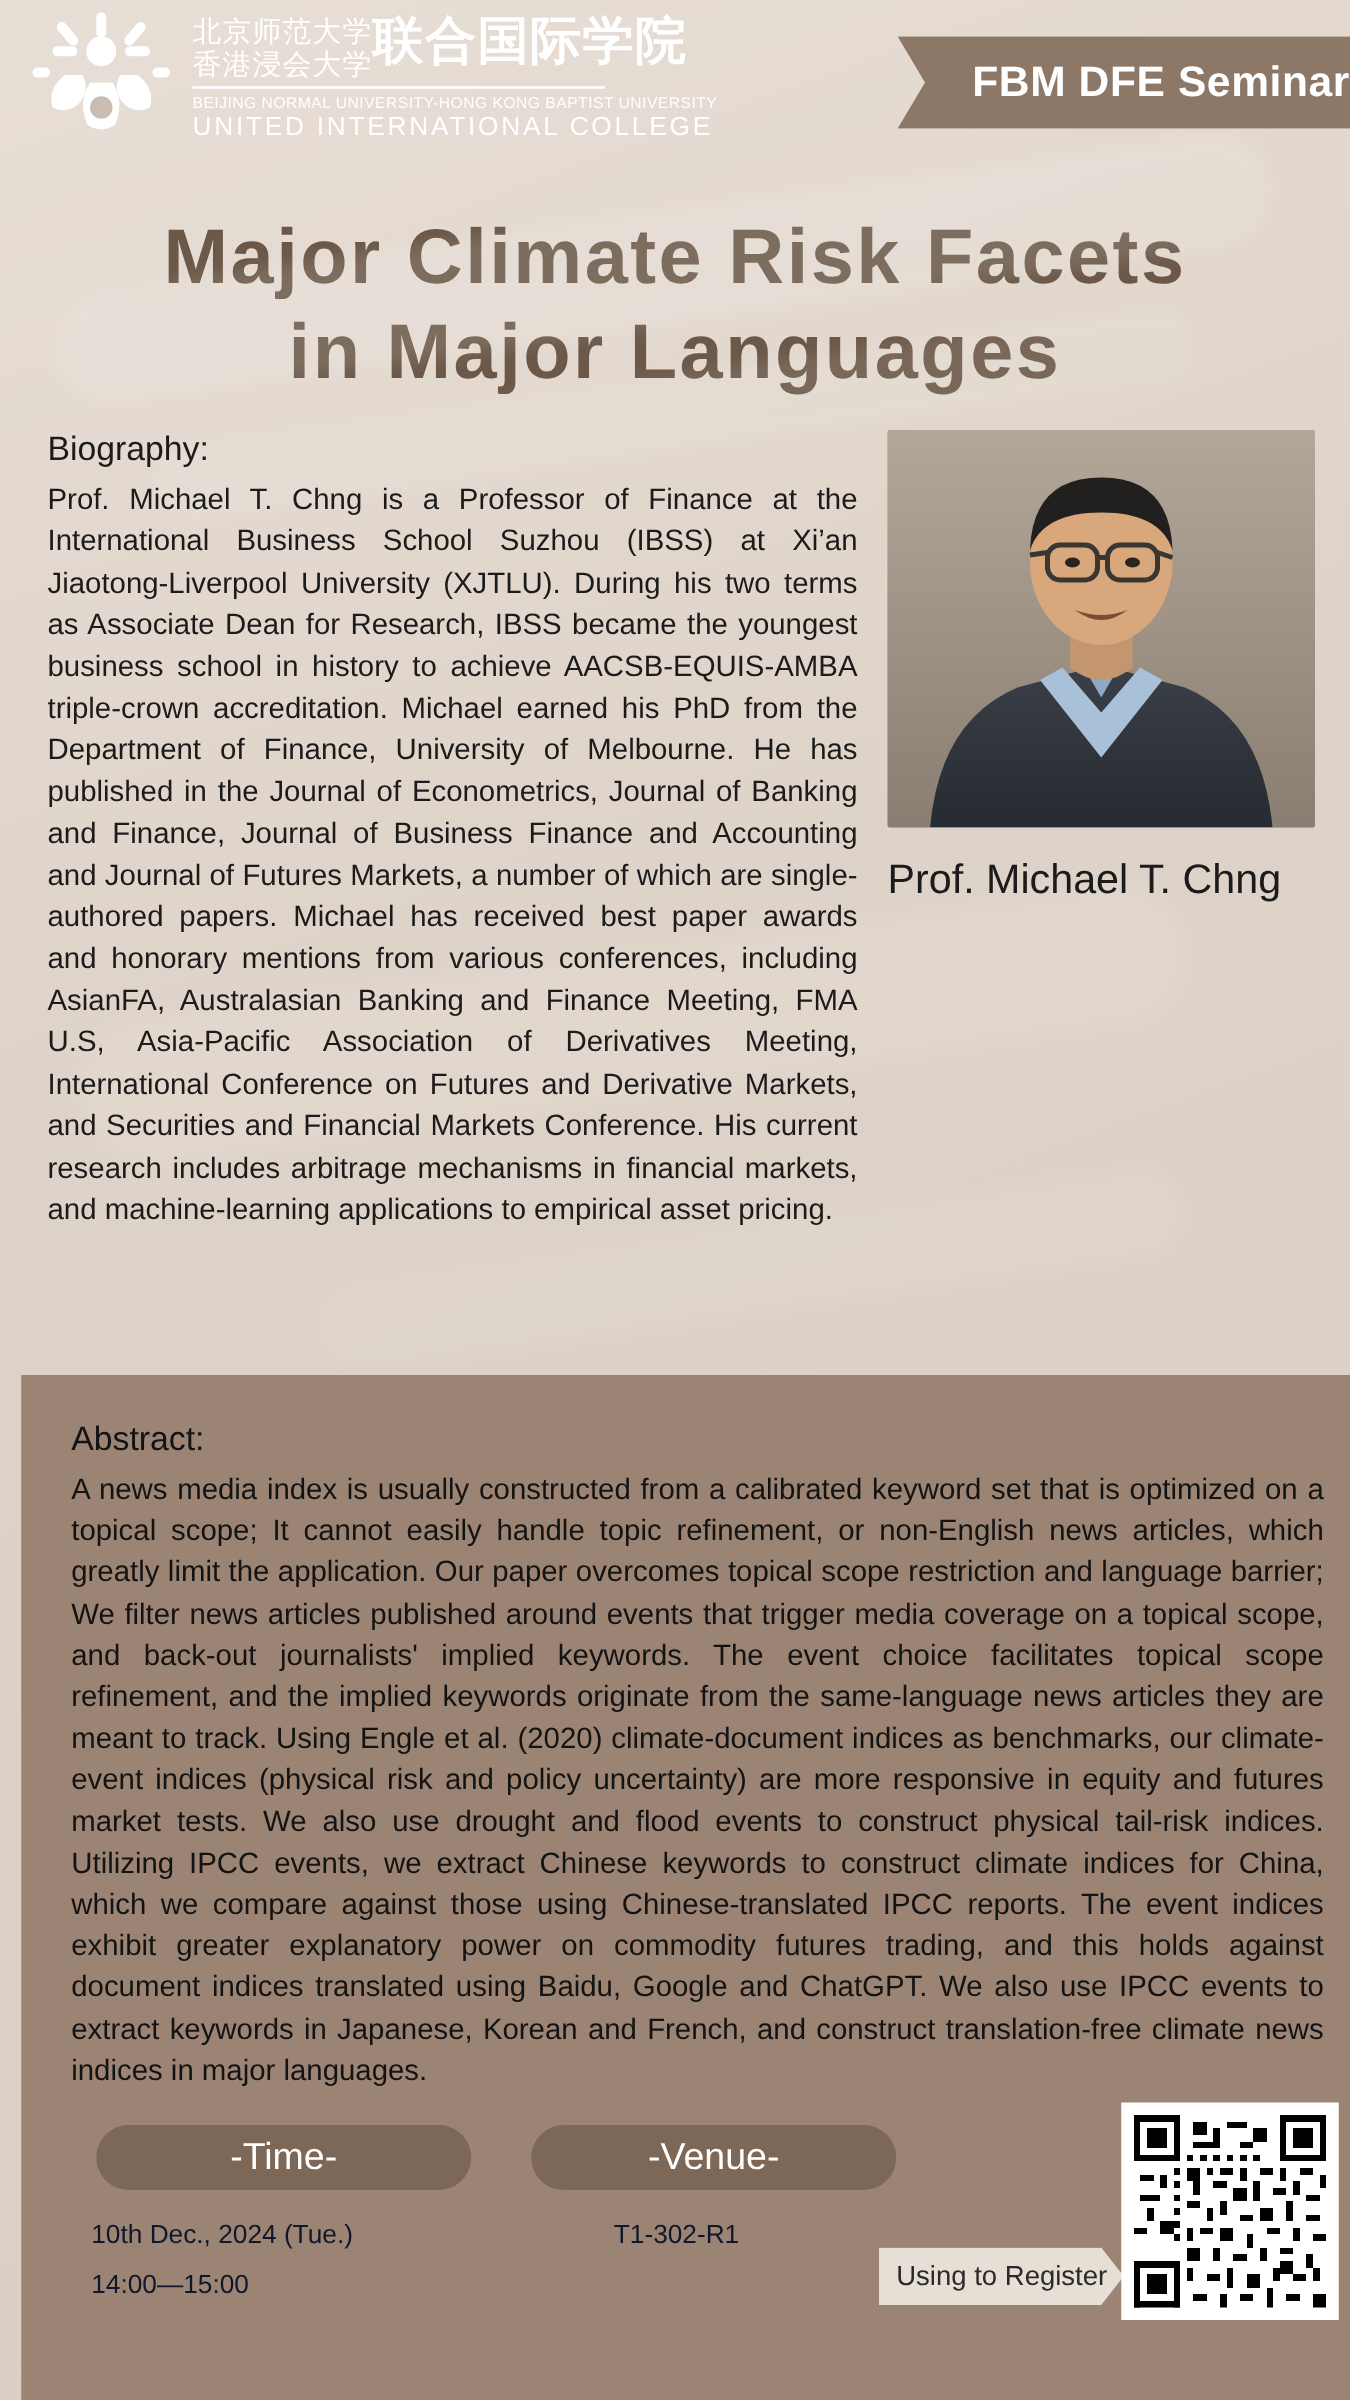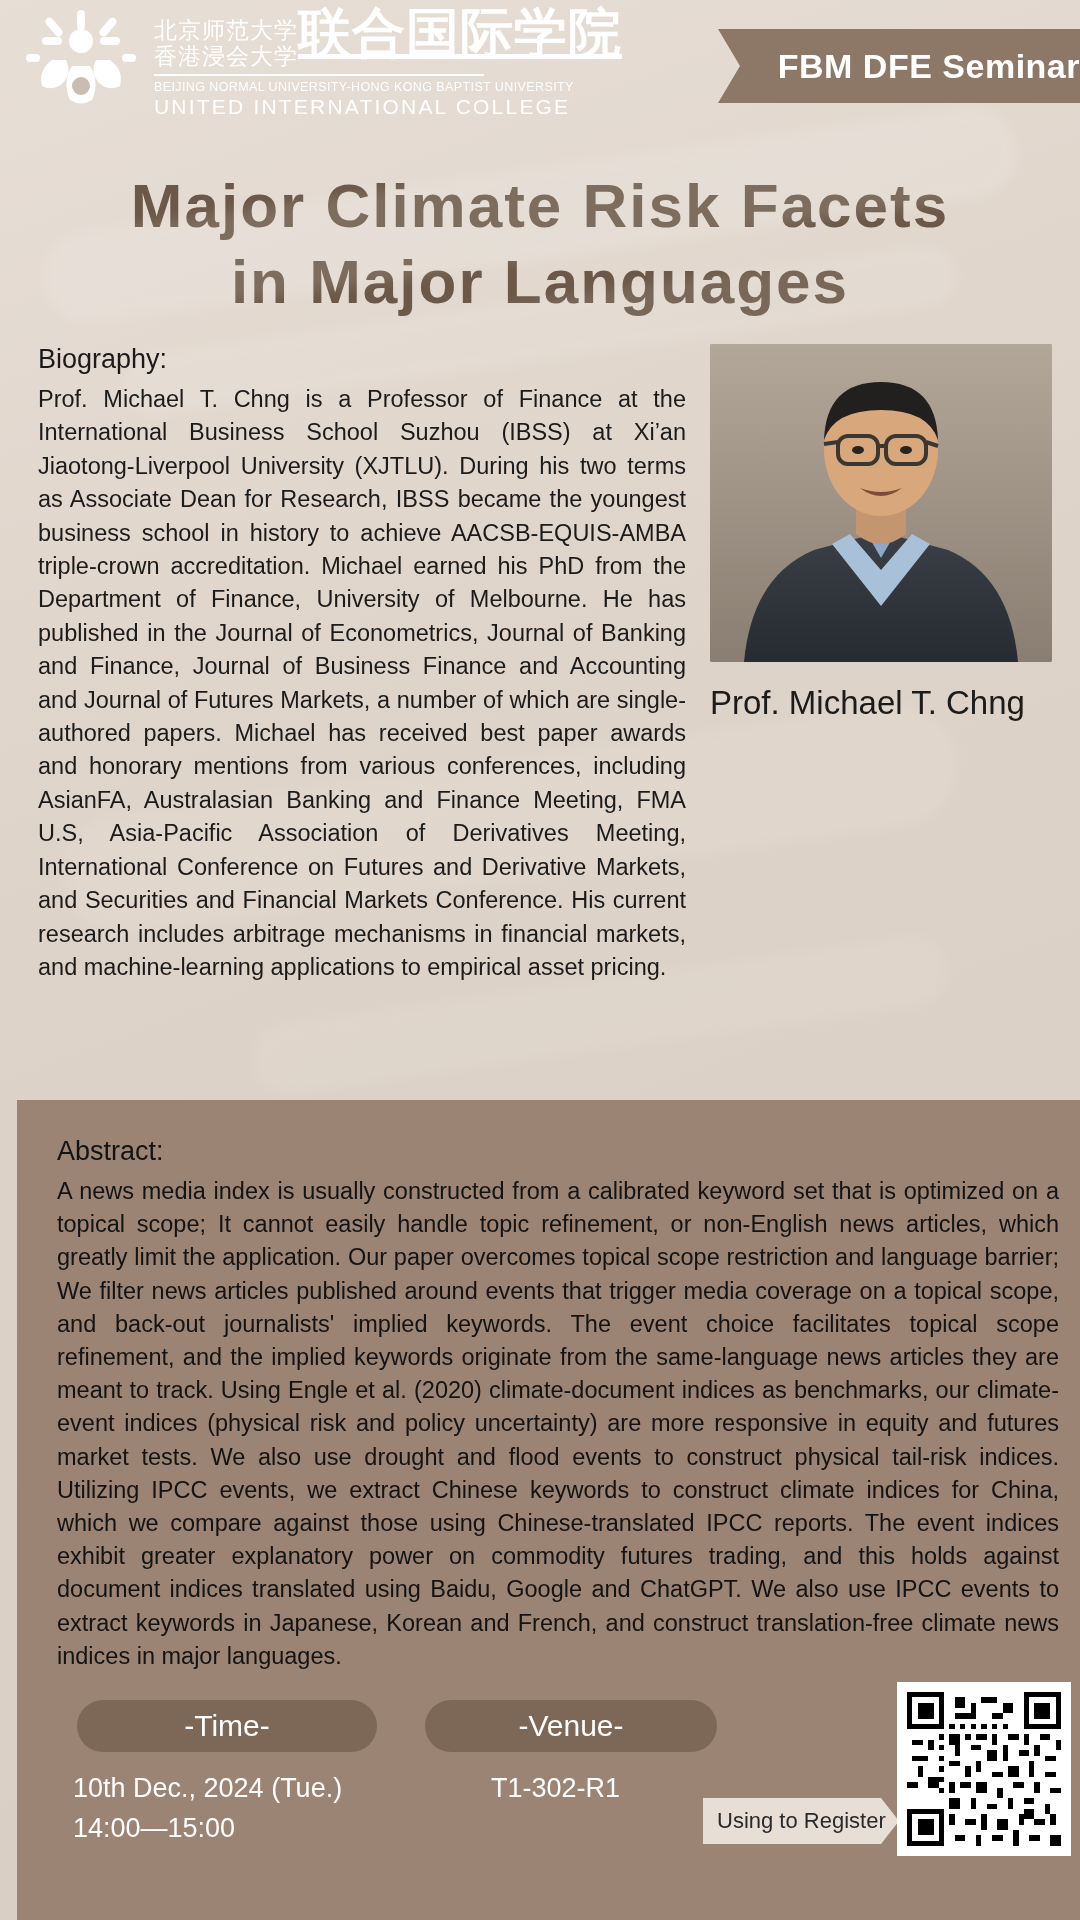--- a/index.html
+++ b/index.html
@@ -58,23 +58,22 @@
   }
   .logo-cn1 {
     color: #ffffff;
     font-size: 31px;
     letter-spacing: 1px;
     line-height: 34px;
     font-weight: bold;
     white-space: nowrap;
   }
   .logo-cn1 .big {
-    font-size: 53px;
+    font-size: 41px;
     line-height: 41px;
-    text-decoration: underline;
   }
   .logo-cn-left {
     display: inline-block;
     vertical-align: middle;
     font-size: 23px;
     line-height: 26px;
     font-weight: normal;
   }
   .logo-rule {
     width: 330px;
@@ -221,22 +220,22 @@
     color: #ffffff;
     font-size: 30px;
     display: flex;
     align-items: center;
     justify-content: center;
   }
   .pill.time  { left: 60px;  top: 10px; width: 300px; }
   .pill.venue { left: 408px; top: 10px; width: 292px; }
   .foot-val {
     position: absolute;
-    color: #ffffff;
-    font-size: 27px;
+    color: #0f172a;
+    font-size: 21px;
     line-height: 40px;
   }
   .foot-val.time  { left: 56px;  top: 78px; }
   .foot-val.venue { left: 474px; top: 78px; }
 
   .qr-box {
     position: absolute;
     right: 26px;
     top: -8px;
     width: 174px;

